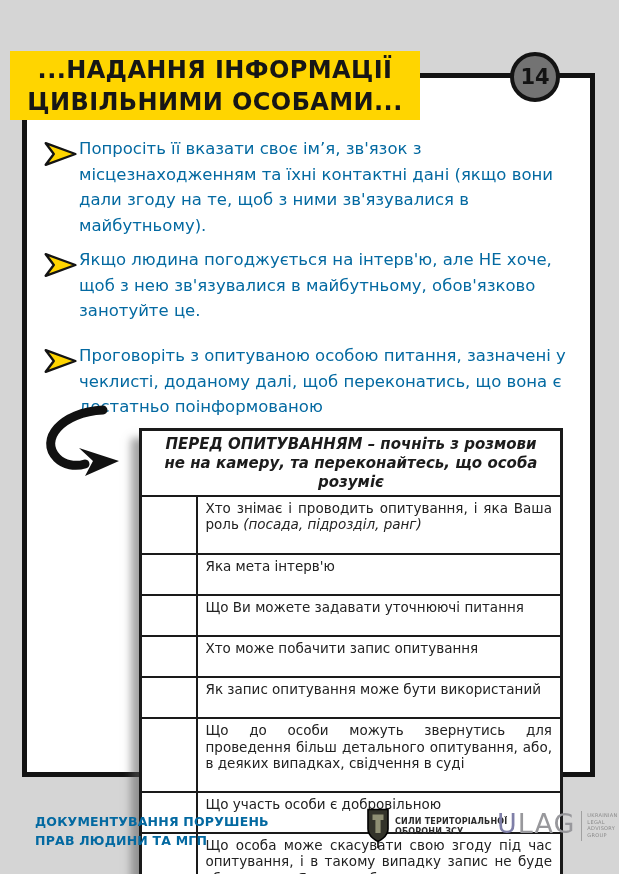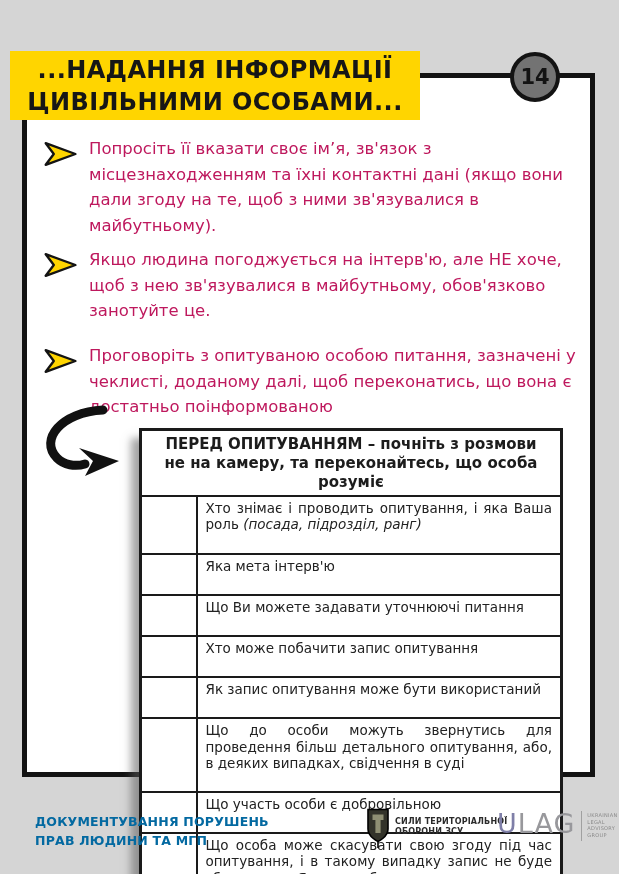--- a/index.html
+++ b/index.html
@@ -27,35 +27,35 @@
   
   .page-circle {
     position: absolute; left: 510px; top: 52px; width: 50px; height: 50px;
     background: #737373; border: 4px solid #131313; border-radius: 50%;
     display: flex; align-items: center; justify-content: center;
     font-weight: bold; font-size: 21px; color: #131313; z-index: 4;
   }
   
   .bullet-icon { position: absolute; left: 16px; width: 36px; height: 28px; }
   .bullet-text {
-    position: absolute; left: 62px; width: 492px;
-    font-size: 16.5px; line-height: 25.5px; color: #be185d;
+    position: absolute; left: 52px; width: 492px;
+    font-size: 16.5px; line-height: 25.5px; color: #0369a1;
   }
   
   .curve-arrow { position: absolute; left: 4px; top: 326px; width: 112px; height: 76px; }
   
   .checklist {
     position: absolute; left: 112px; top: 350px; width: 424px;
     border-collapse: collapse; background: #ffffff;
     box-shadow: -8px 10px 8px rgba(90,90,90,0.55);
     border: 3px solid #1a1a1a;
   }
   .checklist th {
     border: 2px solid #1a1a1a; font-size: 15px; font-weight: bold;
-    color: #1c1c1c; text-align: center; padding: 4px 13px; line-height: 1.25;
+    color: #1c1c1c; text-align: center; padding: 4px 13px; line-height: 1.25; font-style: italic;
   }
   .checklist td { border: 2px solid #1a1a1a; vertical-align: top; }
   .checklist td.box { width: 56px; }
   .checklist td.txt {
     font-size: 13.5px; color: #222; line-height: 1.2;
     padding: 3px 8px 20px 8px; text-align: justify;
   }
   .checklist td.txt .it { font-style: italic; }
   
   .footer-title {

